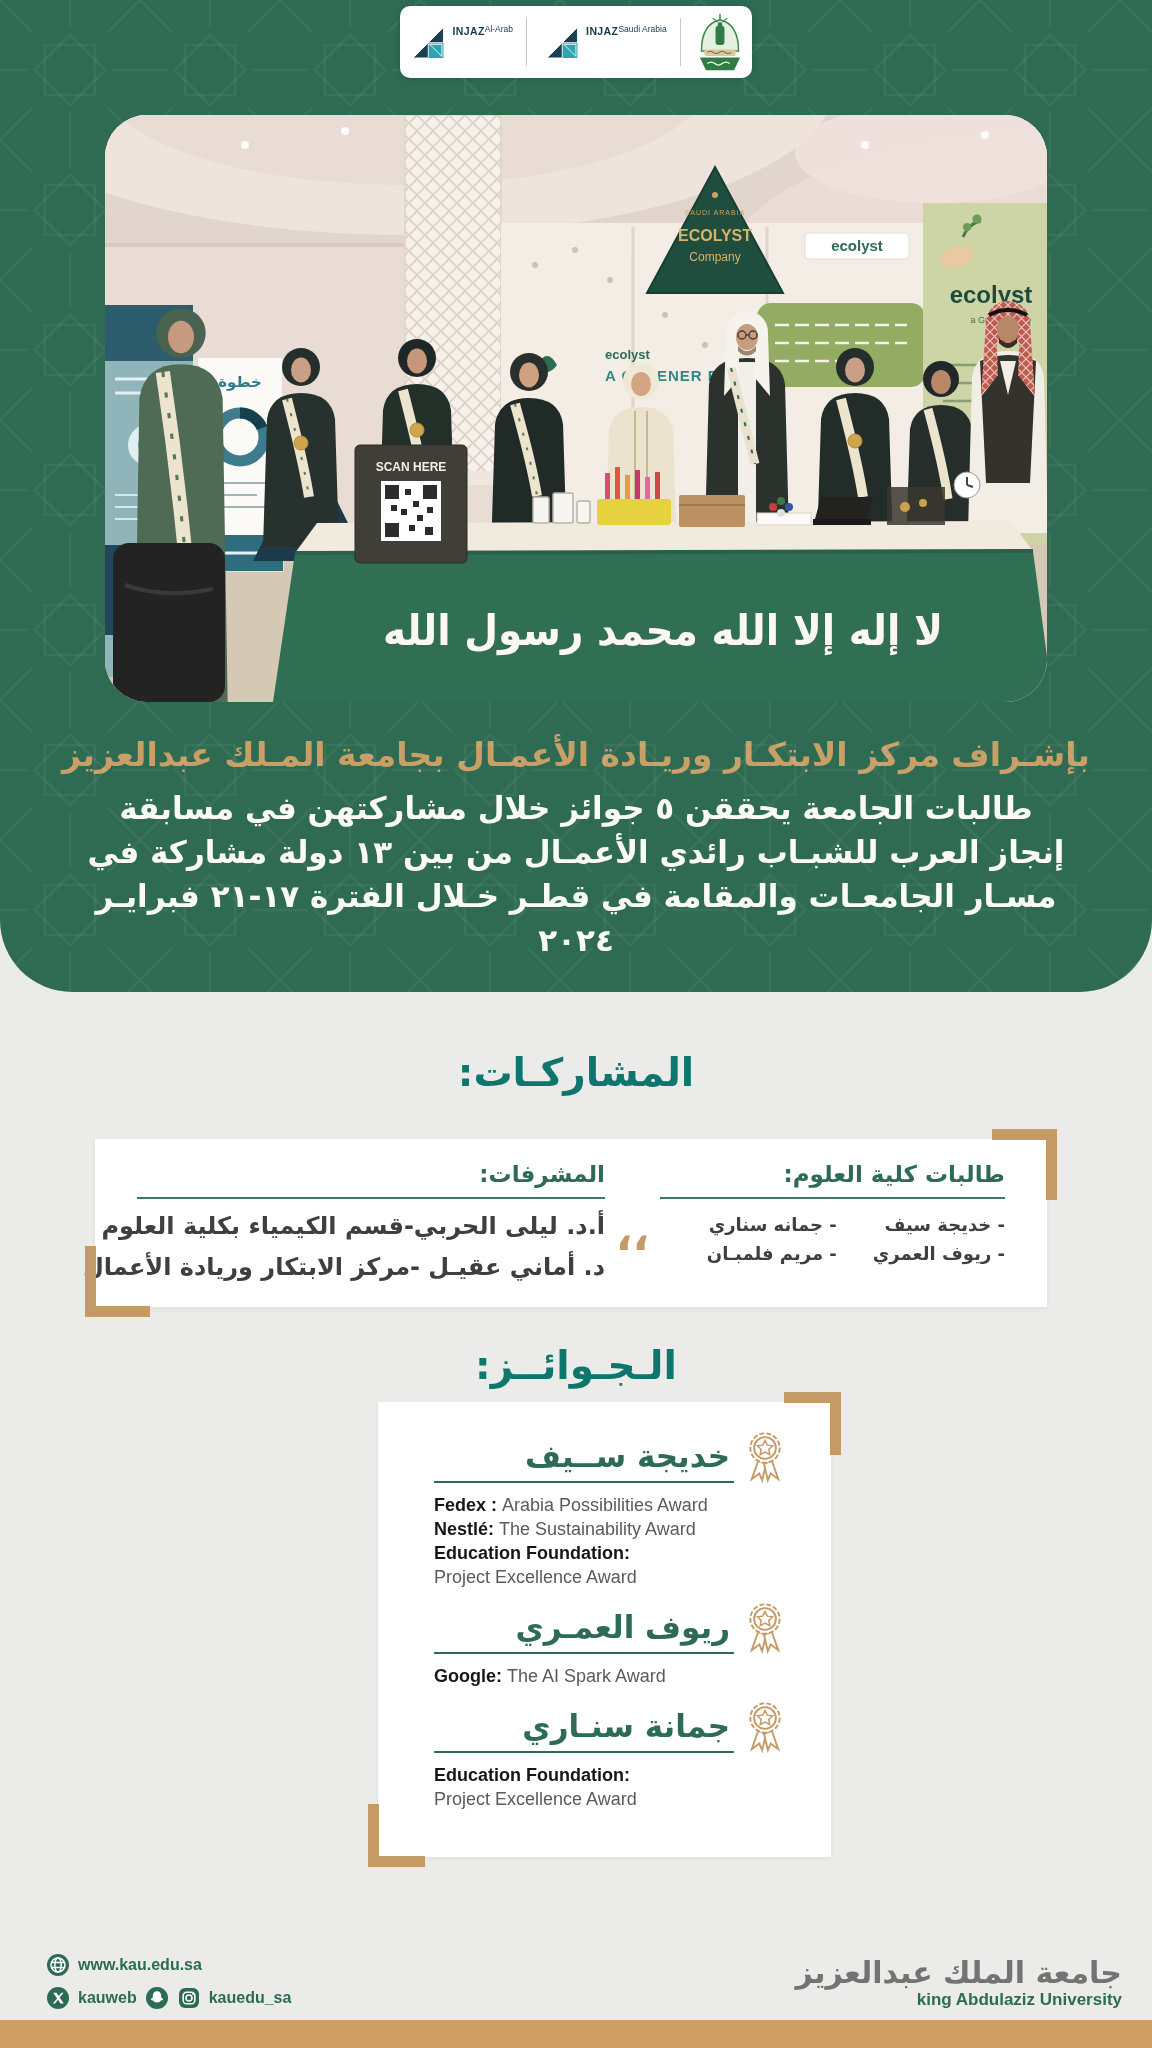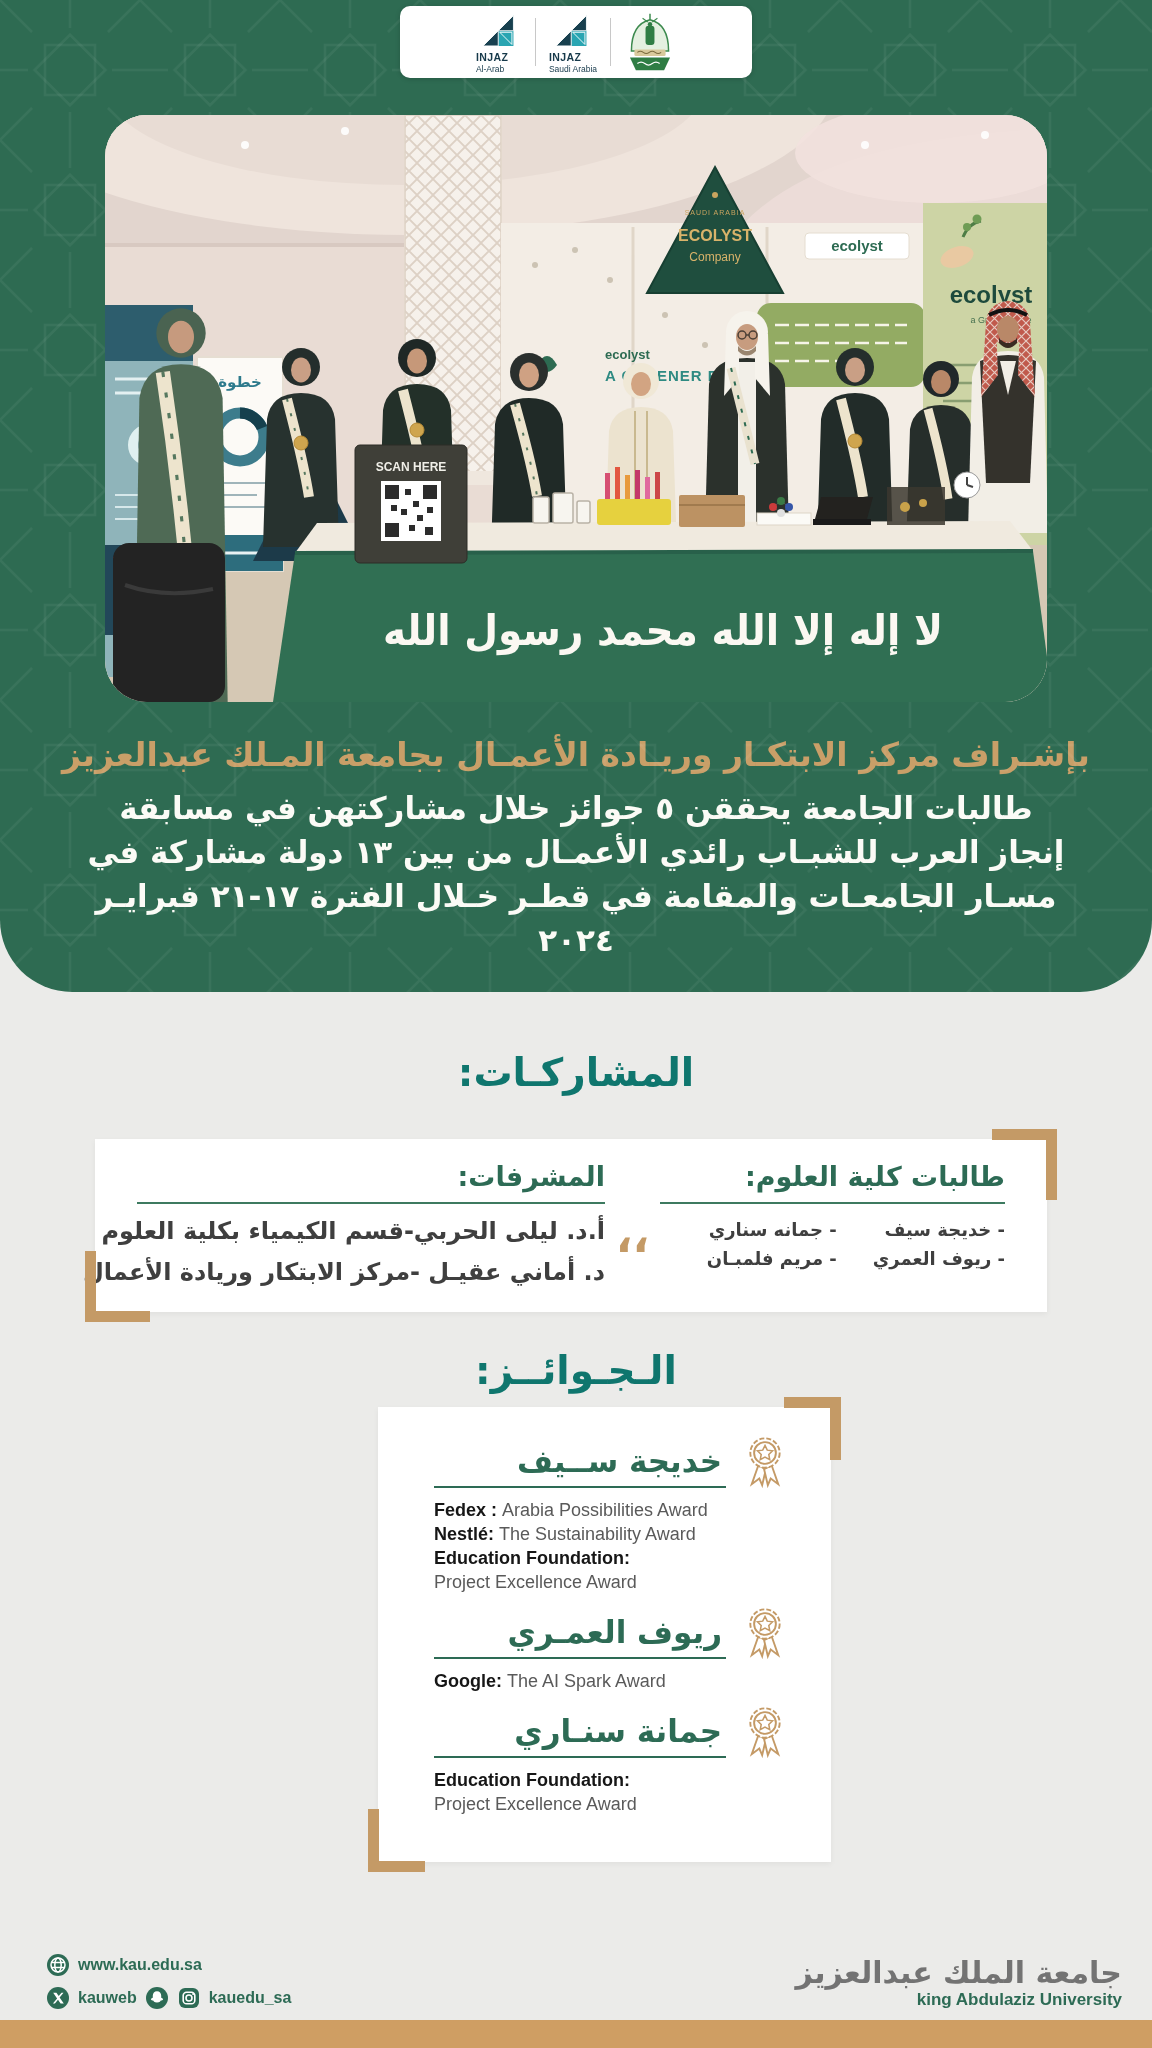--- a/index.html
+++ b/index.html
@@ -12,21 +12,21 @@
     position:relative;height:992px;background:#2e6b52;
     border-radius:0 0 72px 72px;overflow:hidden;
   }
   .hero-pattern{position:absolute;inset:0;width:100%;height:100%;}
   .logo-box{
     position:relative;width:352px;height:72px;margin:6px auto 0;
     background:#ffffff;border-radius:10px;
     display:flex;align-items:center;justify-content:center;gap:13px;
     box-shadow:0 1px 5px rgba(0,0,0,.18);
   }
-  .injaz-logo{display:flex;flex-direction:column;align-items:flex-start;line-height:1;}
+  .injaz-logo{display:flex;align-items:flex-start;line-height:1;}
   .injaz-name{font:bold 10.5px "Liberation Sans",sans-serif;color:#16394a;letter-spacing:.4px;margin-top:2px;}
   .injaz-region{font:8.5px "Liberation Sans",sans-serif;color:#16394a;margin-top:1px;}
   .logo-divider{width:1px;height:48px;background:#c8c8c8;}
   .photo-frame{
     position:relative;width:942px;height:587px;margin:37px auto 0;
     border-radius:42px;overflow:hidden;background:#e8dcd5;
   }
   .photo-frame svg{display:block;width:100%;height:100%;}
   .supervision{
     margin-top:33px;text-align:center;color:#c99f68;
@@ -43,39 +43,39 @@
   .participants-title{padding-top:58px;}
   .p-card{
     position:relative;width:952px;margin:44px 0 0 95px;background:#fff;
     box-sizing:border-box;padding:22px 42px 26px;direction:rtl;
     display:flex;justify-content:space-between;
     box-shadow:0 2px 6px rgba(0,0,0,.05);
   }
   .col-students{width:345px;}
   .col-supervisors{width:468px;}
   .col-heading{
-    color:#2d6b55;font-size:27px;font-weight:bold;
+    color:#2d6b55;font-size:23px;font-weight:bold;
     border-bottom:2px solid #3d7a60;padding-bottom:10px;
   }
   .names{display:grid;grid-template-columns:auto auto;gap:8px 36px;justify-content:start;margin-top:15px;}
   .name-cell{font-size:18px;font-weight:600;color:#3f3f3f;white-space:nowrap;}
   .sup-row{font-size:24px;font-weight:700;color:#3f3f3f;margin-top:13px;white-space:nowrap;}
   .quote-mark{align-self:center;color:#c49a66;font-size:44px;font-weight:bold;padding-top:26px;}
   .bk{position:absolute;width:54px;height:60px;}
   .bk-tr{top:-10px;right:-10px;border-top:11px solid #c49a66;border-right:11px solid #c49a66;}
   .bk-bl{bottom:-10px;left:-10px;border-bottom:11px solid #c49a66;border-left:11px solid #c49a66;}
   .bk-sm{width:46px;height:52px;}
   .awards-title{padding-top:36px;}
   .a-card{
     position:relative;width:453px;margin:14px 0 0 378px;background:#fff;
     box-sizing:border-box;padding:28px 44px 34px 56px;
     box-shadow:0 2px 6px rgba(0,0,0,.05);
   }
   .winner{margin-bottom:12px;}
-  .name-row{display:flex;align-items:flex-end;gap:17px;}
+  .name-row{display:flex;align-items:flex-end;gap:9px;}
   .name-line{
     flex:1;border-bottom:2px solid #2d6b55;text-align:right;
     padding:0 4px 7px 0;direction:rtl;
   }
   .winner-name{color:#2d6b55;font-size:31px;font-weight:bold;white-space:nowrap;}
   .medal{flex:0 0 auto;}
   .award-lines{margin-top:10px;font-family:"Liberation Sans",sans-serif;font-size:18px;line-height:24px;color:#5a5a5a;}
   .award-line b{color:#161616;font-weight:bold;margin-right:5px;}
   .award-line b:empty{margin-right:0;}
   

